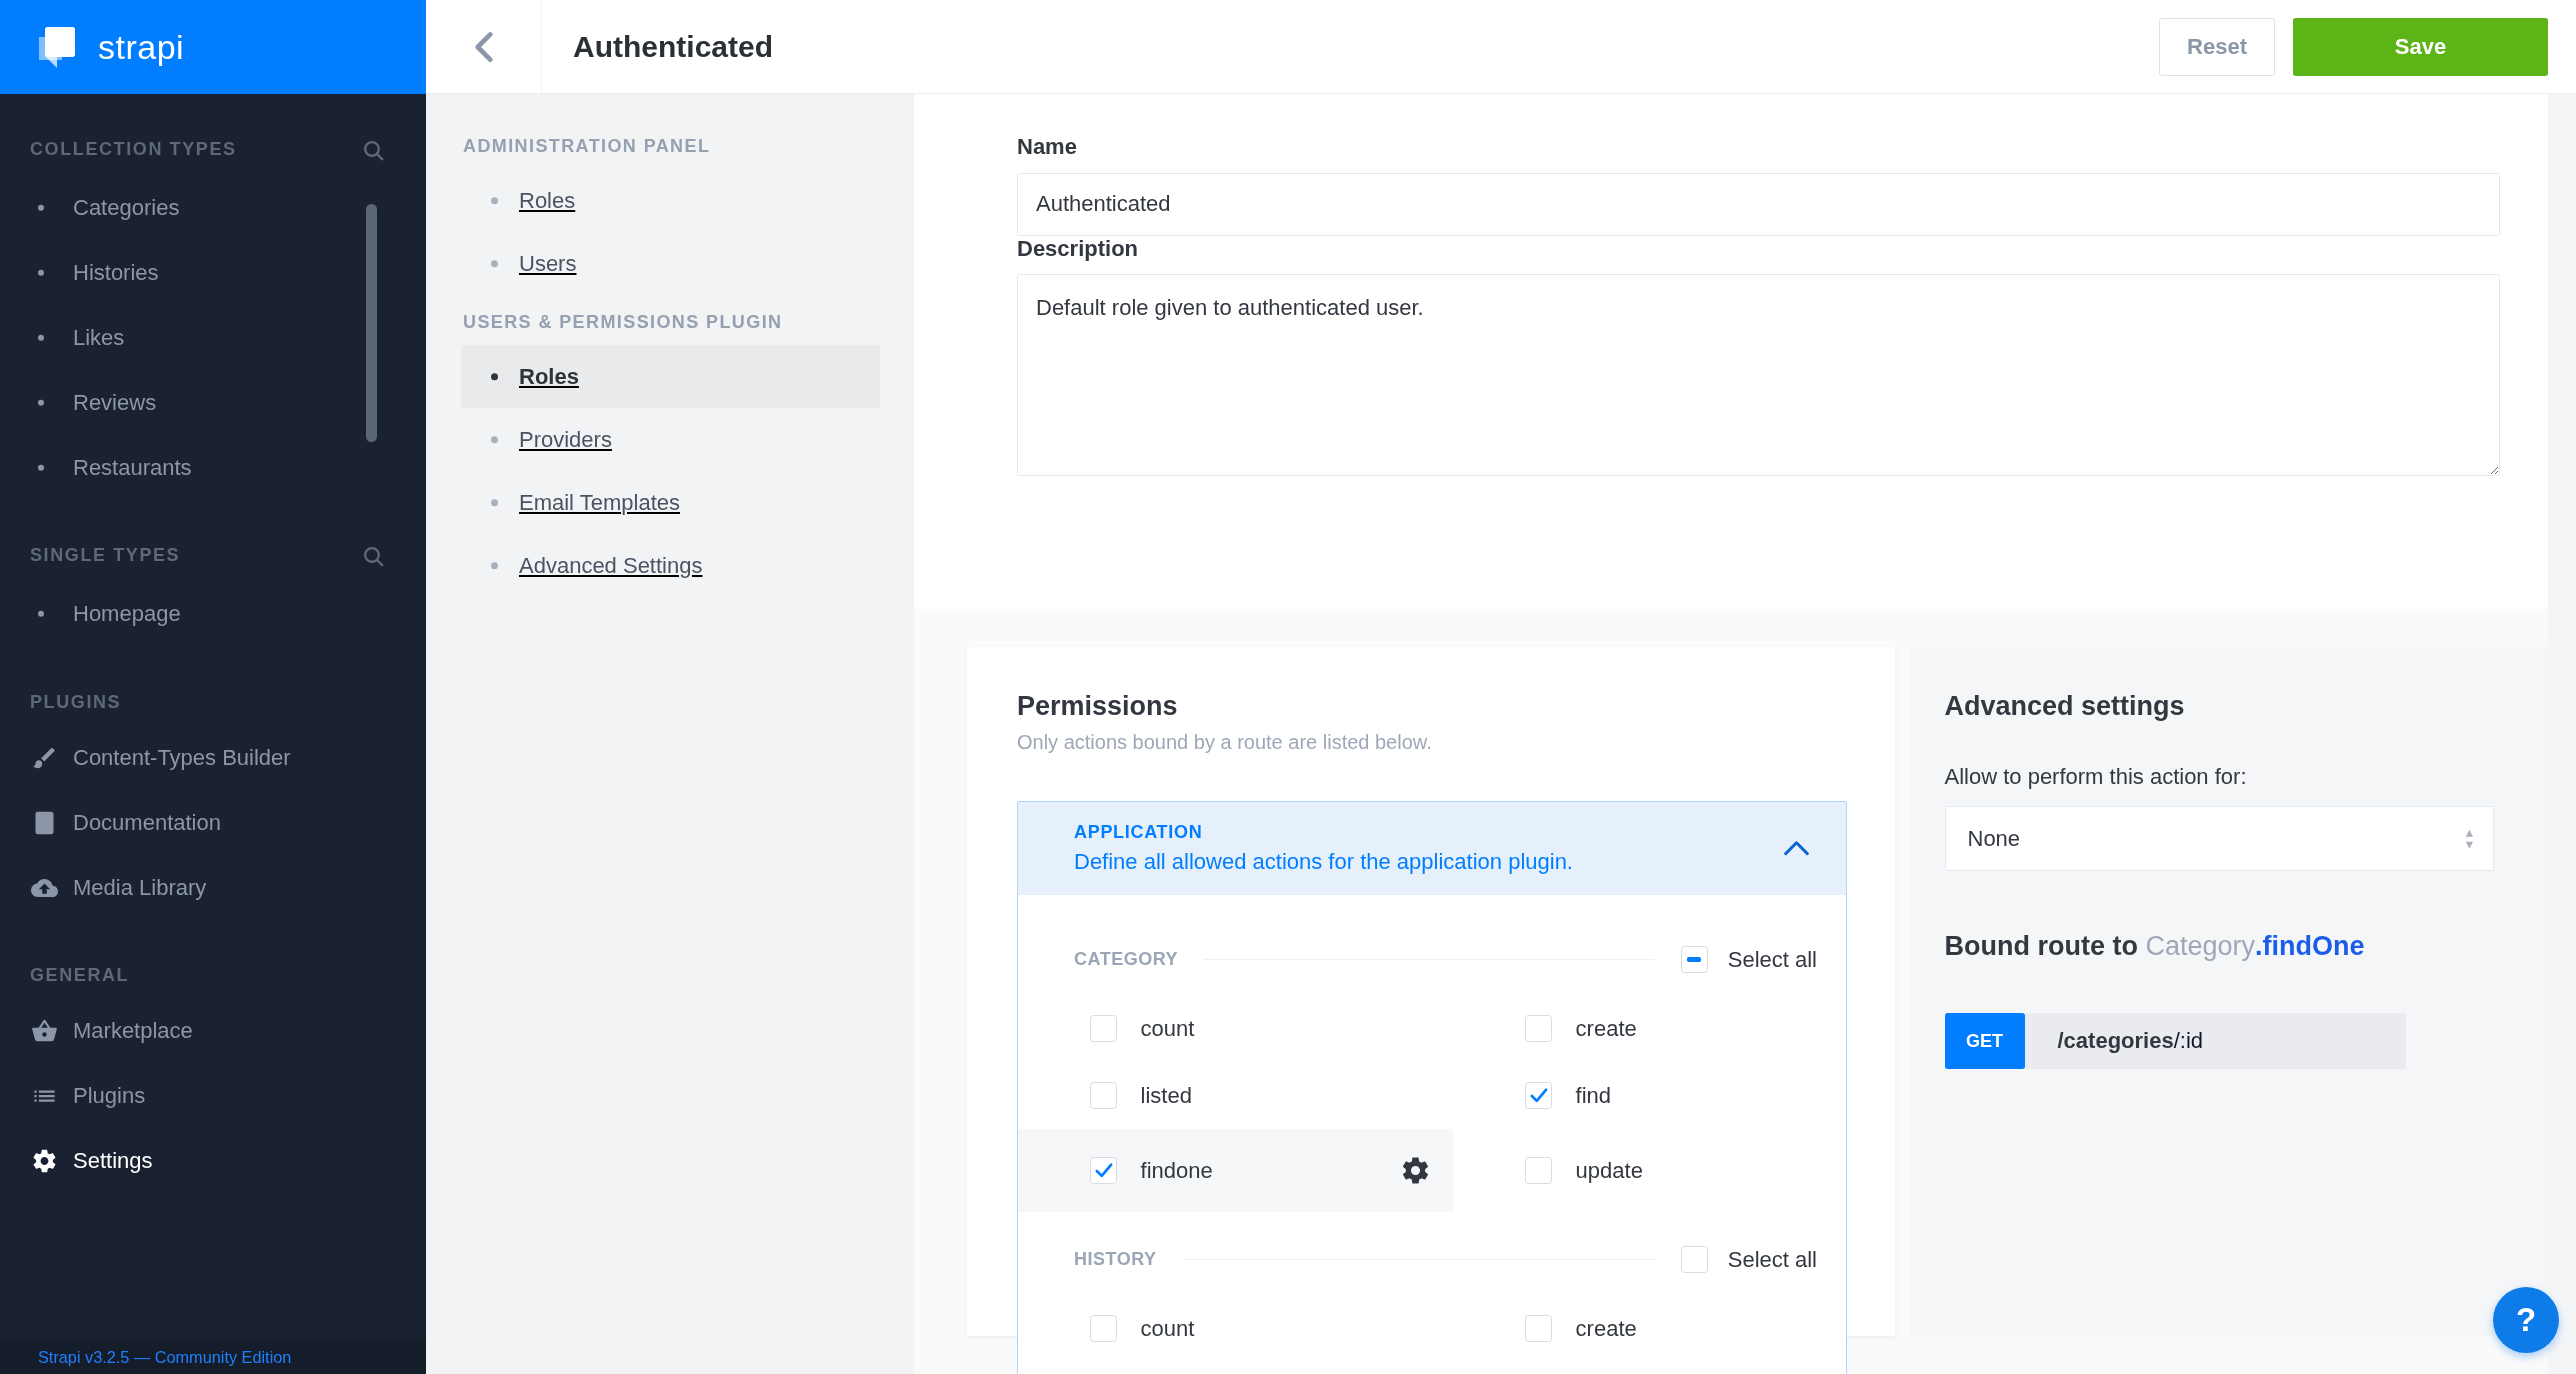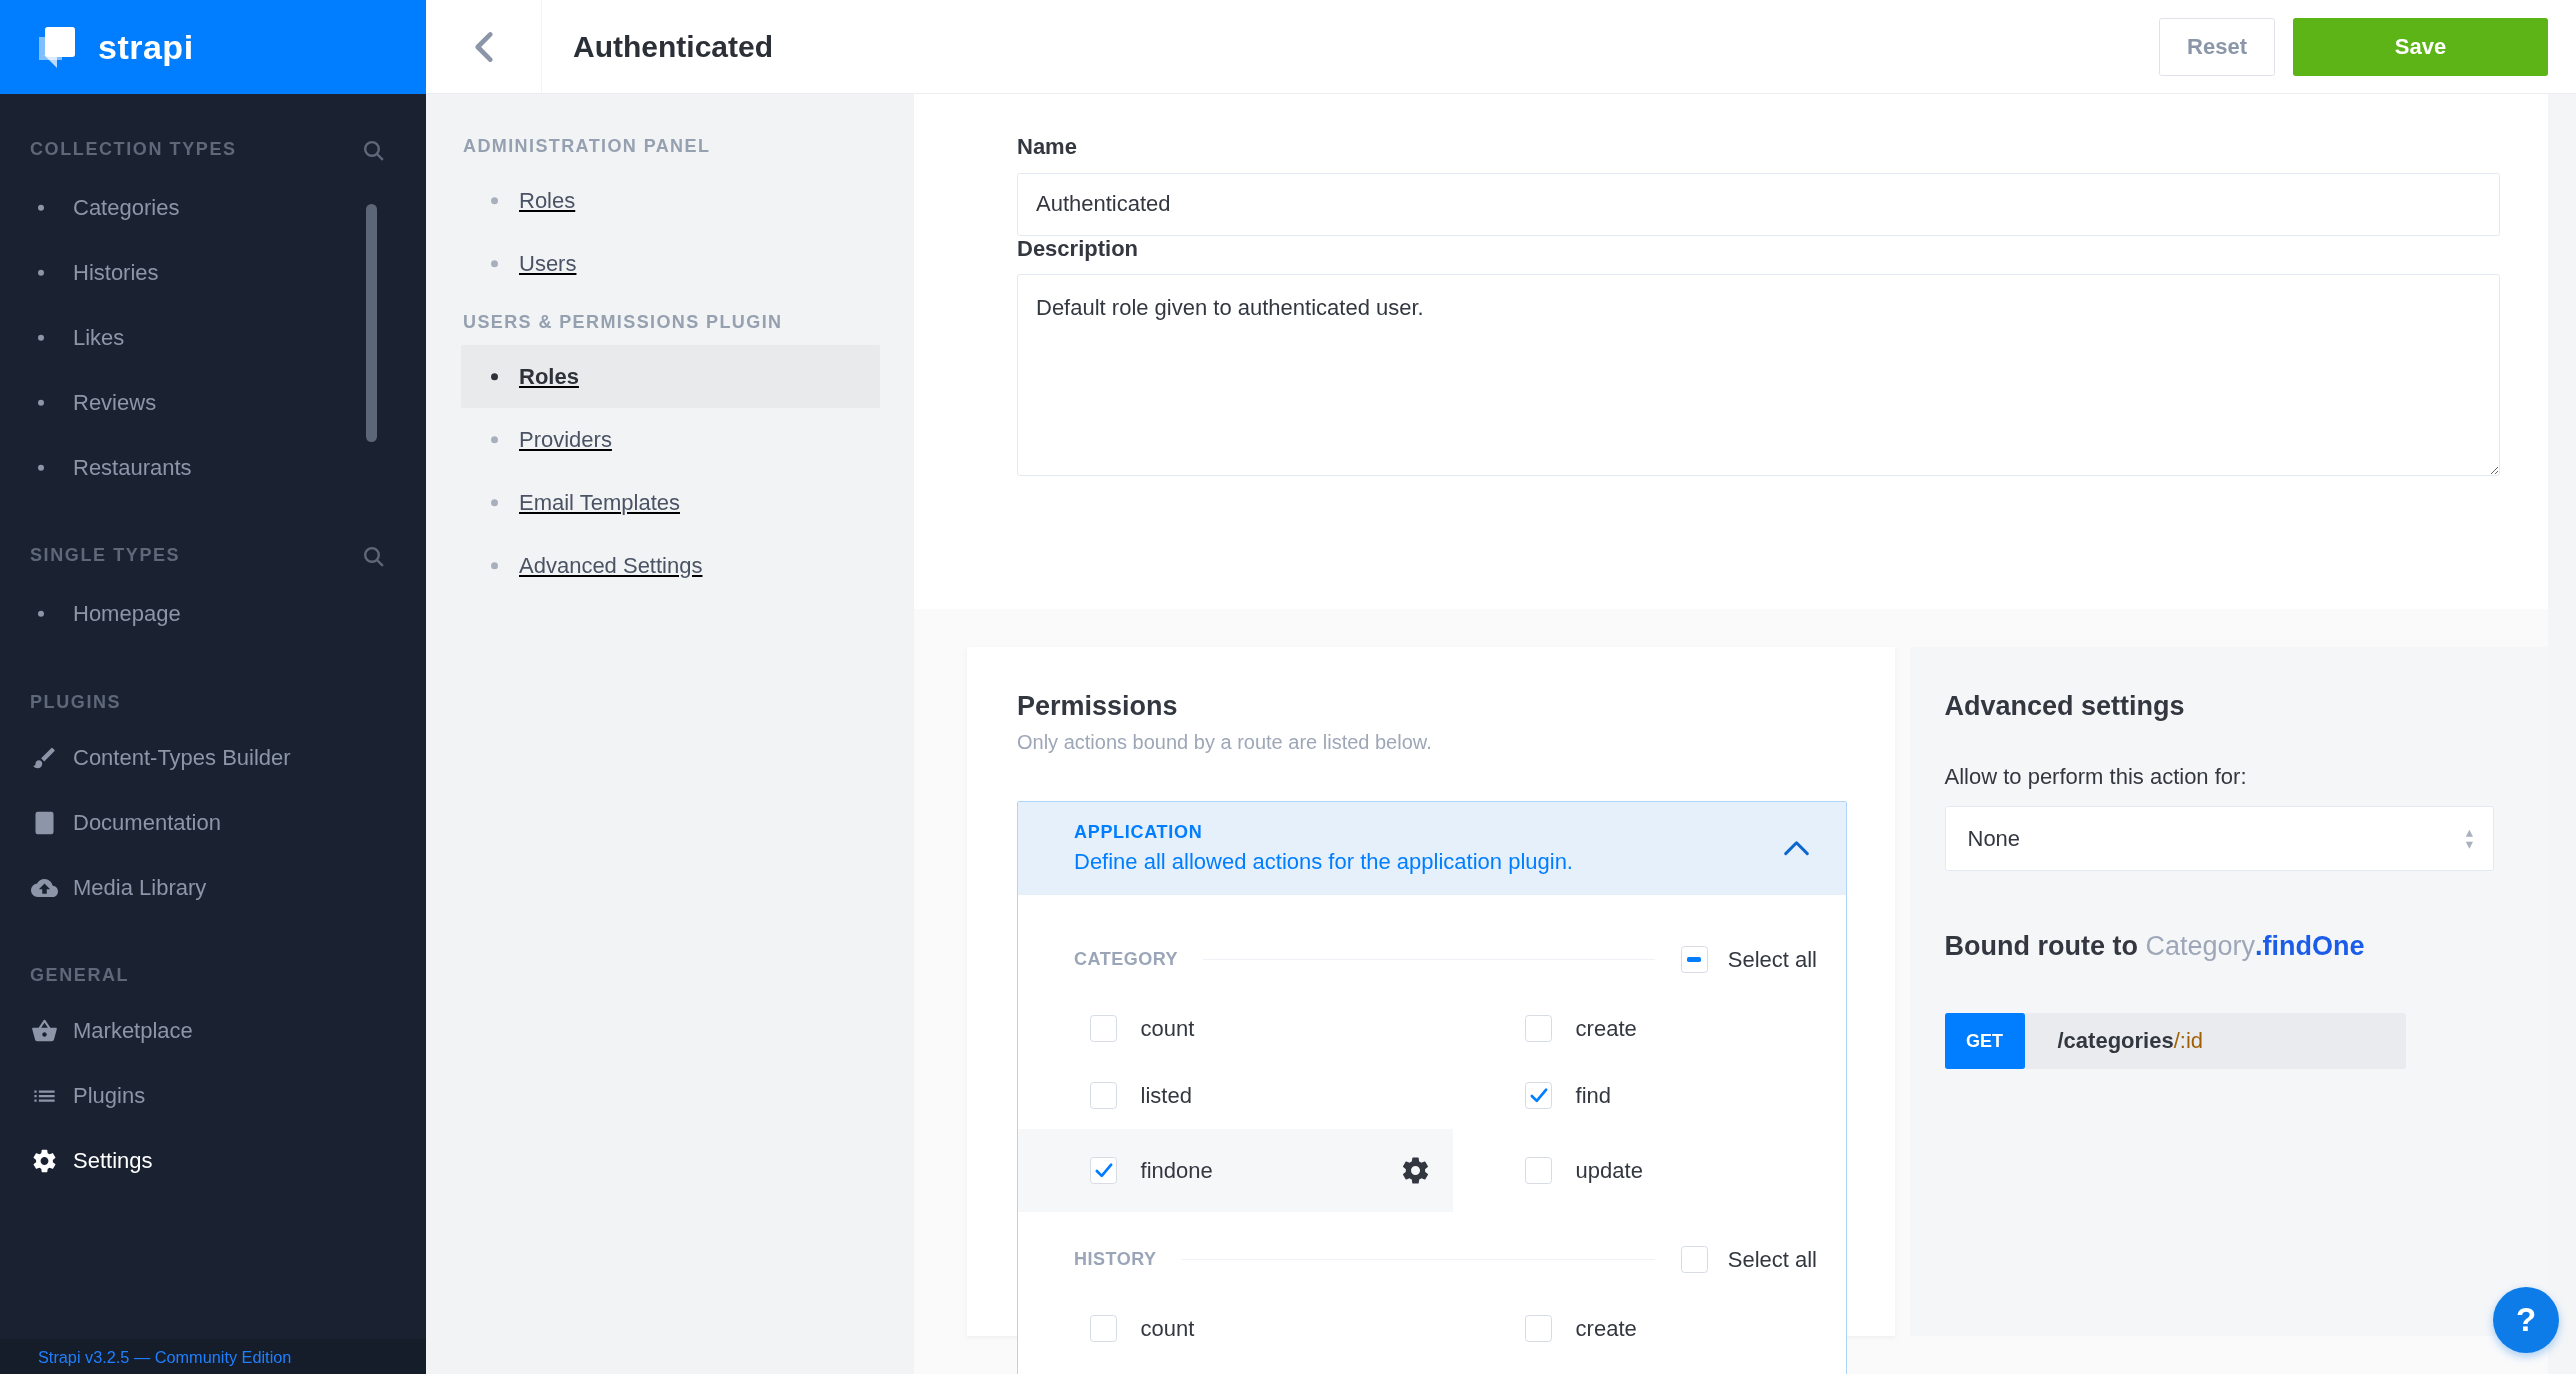--- a/index.html
+++ b/index.html
@@ -6,21 +6,21 @@
   html,body { width:2576px; height:1375px; font-family:"Liberation Sans", sans-serif; background:#fff; }
   .stage { position:relative; width:2576px; height:1375px; overflow:hidden; background:#fafafb; }
 
   
   .sidebar { position:absolute; left:0; top:0; bottom:0; width:426px; background:#1a2232; z-index:5; }
   .logo { height:94px; background:#007eff; display:flex; align-items:center; padding-left:34px; gap:20px; cursor:pointer; }
   .logo-mark { position:relative; width:44px; height:44px; flex:none; }
   .logo-mark .m1 { position:absolute; right:2.7px; top:1.8px; width:30px; height:30px; background:#fff; border-radius:2.7px; }
   .logo-mark .m2 { position:absolute; left:4.5px; top:11.8px; width:23.6px; height:23.6px; background:rgba(255,255,255,.5); }
   .logo-mark .m3 { position:absolute; left:10px; bottom:0.9px; width:0; height:0; border-left:13.6px solid transparent; border-top:13.6px solid rgba(255,255,255,.72); }
-  .logo-text { color:#fff; font-size:34px; font-weight:700; letter-spacing:0.5px; }
+  .logo-text { color:#fff; font-size:34px; font-weight:400; letter-spacing:0.5px; }
 
   .nav-section { margin-top:45px; }
   .nav-head { display:flex; justify-content:space-between; padding:0 40px 0 30px; color:#5e6878; font-size:18px; font-weight:700; letter-spacing:1.6px; }
   .nav-head .search-icon { width:23.6px; height:23.6px; stroke:#5e6878; fill:none; stroke-width:2.6; cursor:pointer; }
   .nav-items { margin-top:12.7px; }
   .nav-item { position:relative; height:65px; display:flex; align-items:center; padding-left:73px; color:#8c96a8; font-size:22px; cursor:pointer; }
   .nav-item.bullet::before { content:""; position:absolute; left:38px; top:50%; transform:translateY(-50%); width:6.3px; height:6.3px; border-radius:50%; background:#8c96a8; }
   .nav-item .ico { position:absolute; left:31px; top:50%; transform:translateY(-50%); width:27px; height:27px; }
   .nav-item .ico svg { width:27px; height:27px; fill:#8c96a8; }
   .nav-item.active { color:#fff; }
@@ -105,21 +105,21 @@
   .adv-select .val { font-size:22px; color:#333740; }
   .stepper { margin-left:auto; display:flex; flex-direction:column; align-items:center; color:#a9b1bd; font-size:14.5px; line-height:11.8px; }
   .bound { margin-top:60px; font-size:27px; }
   .bound .pfx { font-weight:600; color:#333740; }
   .bound .ctrl { font-weight:400; color:#9ea7b8; }
   .bound .act { font-weight:700; color:#1b5ce8; }
   .route-row { margin-top:51px; display:flex; align-items:stretch; height:56px; width:461px; }
   .method-badge { width:80px; flex:none; background:#007eff; color:#fff; font-weight:700; font-size:18px; display:flex; align-items:center; justify-content:center; border-radius:2.7px; }
   .route-path { flex:1; background:#eaebee; border-radius:0 2.7px 2.7px 0; display:flex; align-items:center; padding-left:33px; font-size:22px; }
   .route-path .b { font-weight:700; color:#333740; }
-  .route-path .m { color:#a16207; }
+  .route-path .m { color:#0f172a; }
 
   
   .help-btn { position:absolute; left:2493px; top:1287px; width:66px; height:66px; border-radius:50%; background:#0d7ce8; color:#fff; font-size:33px; font-weight:700; display:flex; align-items:center; justify-content:center; box-shadow:0 3.6px 9px rgba(13,124,232,.35); cursor:pointer; z-index:9; }
 </style>
 </head>
 <body>
 
 <div class="stage">
 
   <nav class="sidebar">

